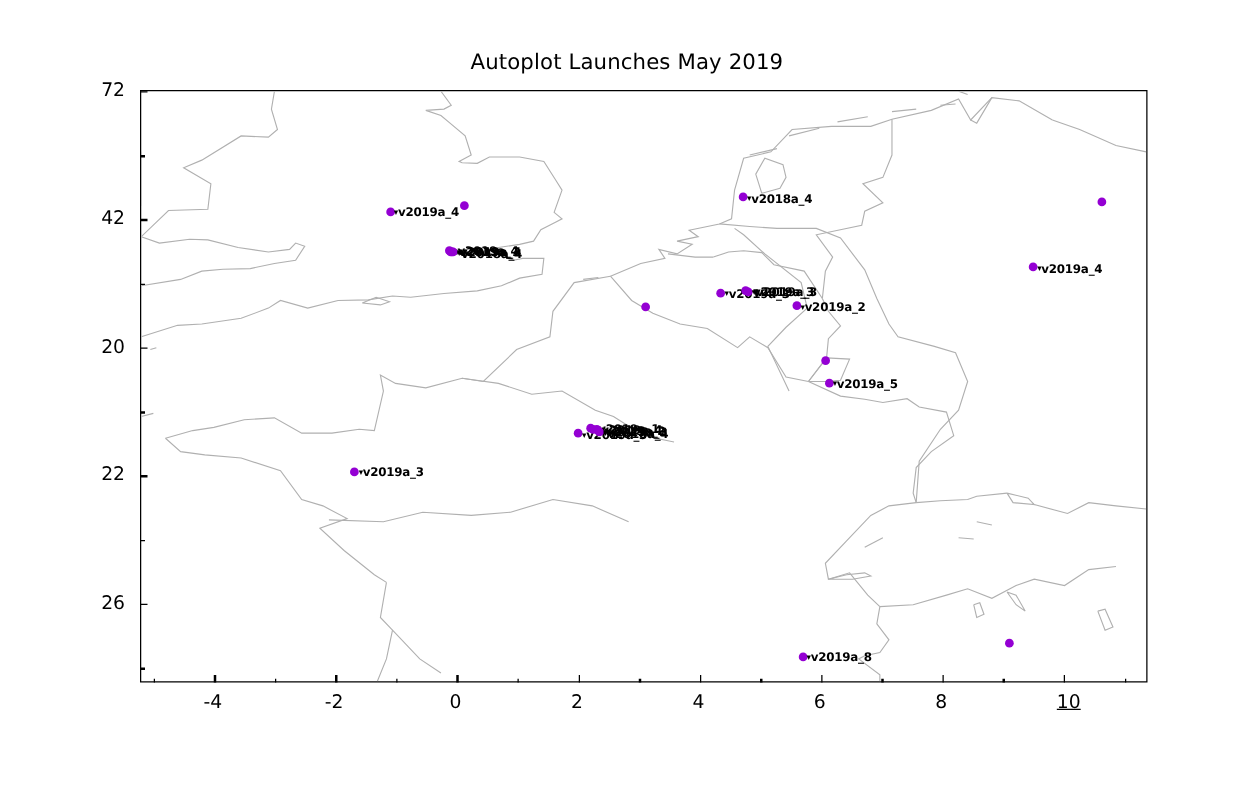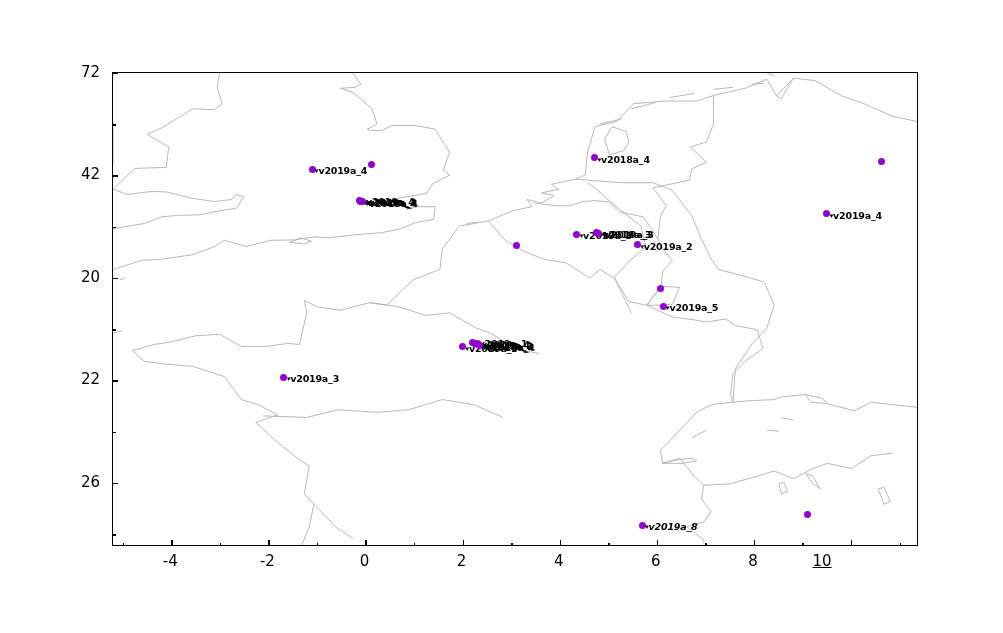--- a/index.html
+++ b/index.html
@@ -113,20 +113,21 @@
     width: 0;
     white-space: nowrap;
   }
   .yticklabel span { position: absolute; right: 0; transform: translateY(-50%); }
 </style>
 </head>
 <body>
 
 <div id="figure">
 
+  <div id="title">Autoplot Launches May 2019</div>
 
   <div id="axes">
     <svg id="mapcanvas" viewBox="0 0 806 474" preserveAspectRatio="none">
         <path d="M0.00 197.29 L29.13 188.06 L48.55 187.04 L80.11 182.43 L101.96 174.23 L111.67 168.08 L133.52 174.23 L157.80 168.08 L182.08 167.57 L201.50 164.49 L216.07 165.52 L242.77 162.44 L269.48 160.39 L288.90 156.29 L303.46 150.14 L321.43 147.07 L322.89 134.26 L305.89 134.26 L298.61 135.79 L287.44 130.67 L279.19 132.21 L274.33 128.62 L286.47 125.55 L303.46 122.98 L314.63 120.42 L320.46 111.20 L332.60 105.05 L337.45 102.49 L331.14 97.36 L337.45 79.43 L332.60 71.74 L322.89 56.37 L303.46 52.78 L279.19 52.78 L269.48 57.90 L257.34 57.39 L254.91 56.37 L264.62 51.24 L259.77 35.87 L247.63 25.62 L240.34 19.47 L228.20 15.37 L242.77 14.35 L248.60 11.27 L240.34 0.00" fill="none" stroke="#b0b0b0" stroke-width="0.9"></path>
         <path d="M0.00 116.83 L14.57 121.96 L38.84 118.88 L53.41 119.40 L77.69 125.55 L101.96 129.13 L118.96 127.08 L123.81 121.96 L131.10 124.52 L123.81 135.79 L106.82 138.36 L87.40 142.46 L65.55 142.97 L48.55 144.51 L31.56 151.17 L0.00 156.29" fill="none" stroke="#b0b0b0" stroke-width="0.9"></path>
         <path d="M0.00 116.83 L21.85 95.82 L53.41 94.80 L55.84 74.30 L33.99 61.49 L48.55 55.34 L80.11 35.87 L101.96 36.90 L109.25 30.75 L104.39 14.35 L106.82 0.00" fill="none" stroke="#b0b0b0" stroke-width="0.9"></path>
         <path d="M177.22 170.13 L191.79 171.66 L199.07 169.10 L188.39 165.52 L177.22 170.13" fill="none" stroke="#b0b0b0" stroke-width="0.9"></path>
         <path d="M0.00 48.68 L0.00 92.24" fill="none" stroke="#b0b0b0" stroke-width="0.9"></path>
         <path d="M19.42 278.76 L41.27 272.61 L58.27 270.05 L82.54 263.90 L106.82 262.37 L128.67 274.66 L152.95 274.66 L174.80 271.59 L186.93 272.61 L194.22 240.84 L191.79 228.03 L203.93 234.69 L228.20 238.28 L257.34 230.59 L274.33 233.16 L301.04 207.54 L327.74 197.29 L330.17 176.79 L347.16 153.73 L376.30 148.61" fill="none" stroke="#b0b0b0" stroke-width="0.9"></path>
         <path d="M19.42 278.76 L31.56 289.52 L50.98 292.09 L80.11 294.65 L111.67 304.90 L128.67 327.96 L145.66 333.08 L165.08 343.33 L143.23 351.02 L162.66 368.95 L186.93 388.42 L196.64 394.57" fill="none" stroke="#b0b0b0" stroke-width="0.9"></path>
@@ -207,21 +208,21 @@
         <div class="ptlabel" style="left: 361.729px; top: 270.052px;">v2019a_4</div>
         <div class="pt" style="left: 364.157px; top: 270.564px; background: rgb(148, 0, 211);"></div>
         <div class="ptlabel" style="left: 364.157px; top: 270.564px;">v2019a_2</div>
         <div class="pt" style="left: 365.613px; top: 271.589px; background: rgb(148, 0, 211);"></div>
         <div class="ptlabel" style="left: 365.613px; top: 271.589px;">v2019a_3</div>
         <div class="pt" style="left: 366.584px; top: 272.614px; background: rgb(148, 0, 211);"></div>
         <div class="ptlabel" style="left: 366.584px; top: 272.614px;">v2018a_4</div>
         <div class="pt" style="left: 170.911px; top: 304.385px; background: rgb(148, 0, 211);"></div>
         <div class="ptlabel" style="left: 170.911px; top: 304.385px;">v2019a_3</div>
         <div class="pt" style="left: 529.241px; top: 452.478px; background: rgb(148, 0, 211);"></div>
-        <div class="ptlabel" style="left: 529.241px; top: 452.478px; font-style: italic;">v2019a_8</div>
+        <div class="ptlabel" style="left: 529.241px; top: 452.478px;">v2019a_8</div>
         <div class="pt" style="left: 694.325px; top: 441.717px; background: rgb(148, 0, 211);"></div>
       </div>
   <div class="xtick minor" style="left: 9.71084px;"></div>
       <div class="xtick minor" style="left: 106.819px;"></div>
       <div class="xtick minor" style="left: 203.928px;"></div>
       <div class="xtick minor" style="left: 301.036px;"></div>
       <div class="xtick minor" style="left: 398.145px;"></div>
       <div class="xtick minor" style="left: 495.253px;"></div>
       <div class="xtick minor" style="left: 592.361px;"></div>
       <div class="xtick minor" style="left: 689.47px;"></div>
@@ -247,21 +248,21 @@
     </div>
 
   <div id="ticklayer">
       <div class="xticklabel" style="left: 170.265px;">-4</div>
       <div class="xticklabel" style="left: 267.373px;">-2</div>
       <div class="xticklabel" style="left: 364.482px;">0</div>
       <div class="xticklabel" style="left: 461.59px;">2</div>
       <div class="xticklabel" style="left: 558.699px;">4</div>
       <div class="xticklabel" style="left: 655.807px;">6</div>
       <div class="xticklabel" style="left: 752.916px;">8</div>
-      <div class="xticklabel" style="left: 822px; text-decoration: underline;">10</div>
+      <div class="xticklabel" style="left: 855px; text-decoration: underline;">10</div>
       <div class="yticklabel" style="top: 481.946px;">
         <span>26</span>
       </div>
       <div class="yticklabel" style="top: 379.459px;">
         <span>22</span>
       </div>
       <div class="yticklabel" style="top: 276.973px;">
         <span>20</span>
       </div>
       <div class="yticklabel" style="top: 174.486px;">

